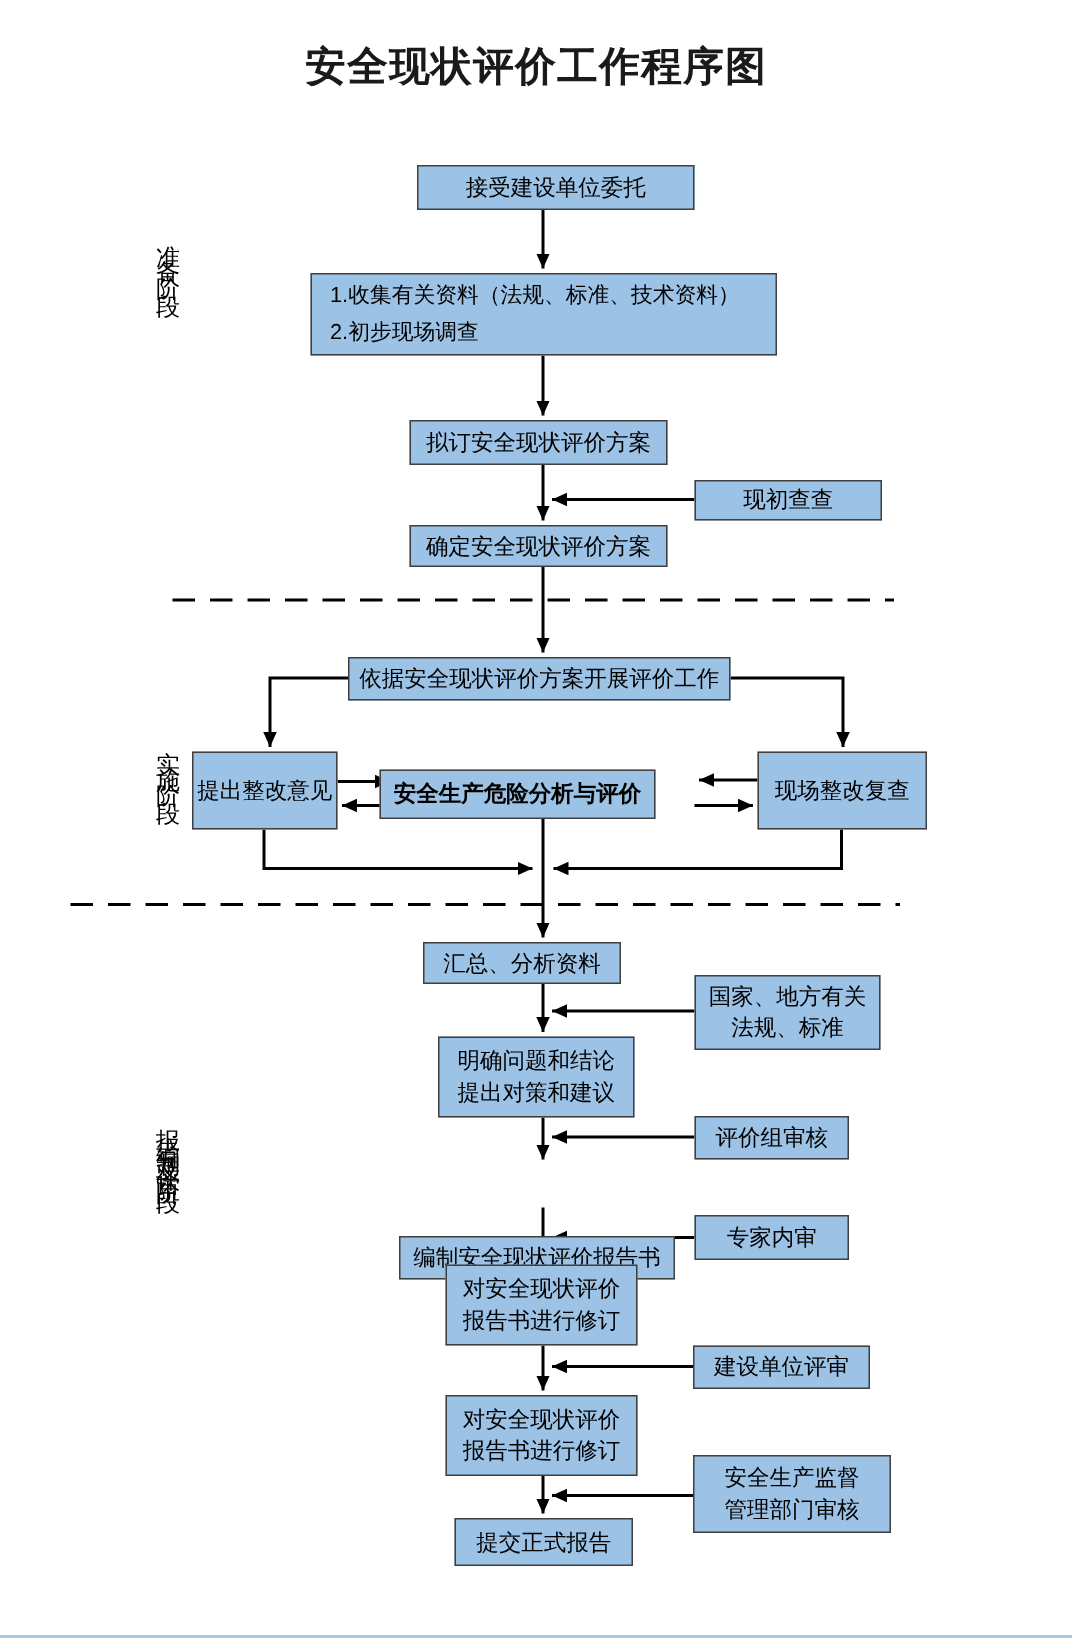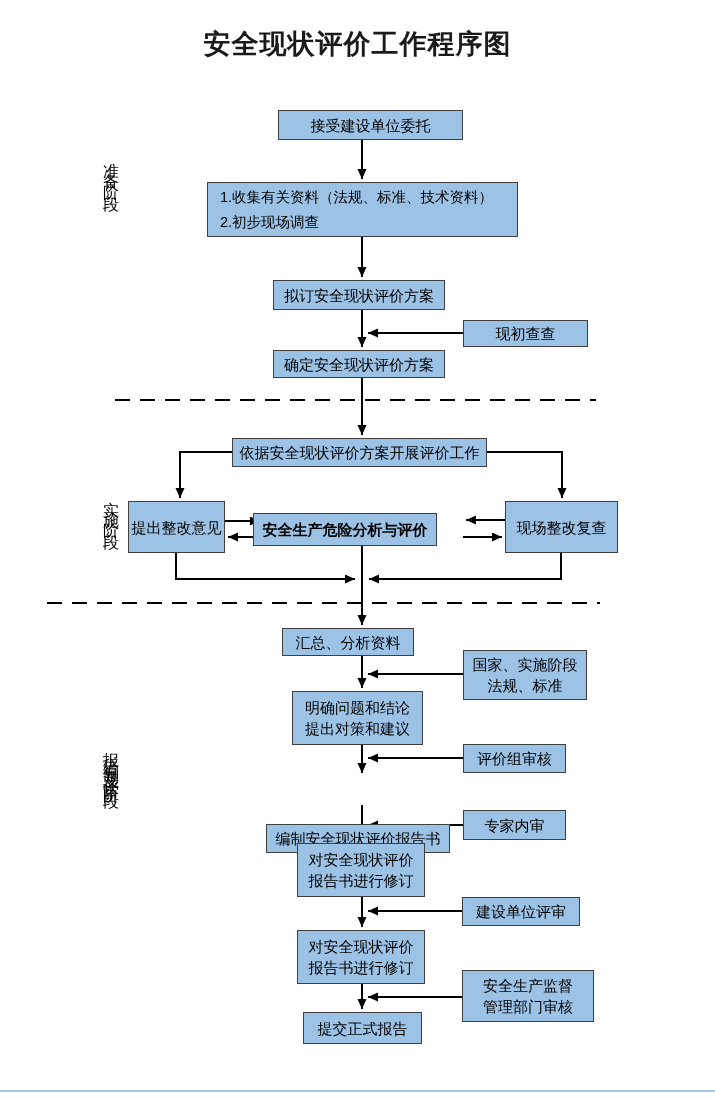--- a/index.html
+++ b/index.html
@@ -109,21 +109,21 @@
   <div class="box" style="left:292px;top:691px;width:131px;height:54px;">明确问题和结论
 提出对策和建议</div>
   <div class="box" style="left:266px;top:776px;width:184px;height:29px;margin-top:48px;">编制安全现状评价报告书</div>
   <div class="box" style="left:297px;top:843px;width:128px;height:54px;">对安全现状评价
 报告书进行修订</div>
   <div class="box" style="left:297px;top:930px;width:128px;height:54px;">对安全现状评价
 报告书进行修订</div>
   <div class="box" style="left:303px;top:1012px;width:119px;height:32px;">提交正式报告</div>
 
   <div class="box" style="left:463px;top:320px;width:125px;height:27px;">现初查查</div>
-  <div class="box" style="left:463px;top:650px;width:124px;height:50px;">国家、实施阶段
+  <div class="box" style="left:463px;top:650px;width:124px;height:50px;">国家、地方有关
 法规、标准</div>
   <div class="box" style="left:463px;top:744px;width:103px;height:29px;">评价组审核</div>
   <div class="box" style="left:463px;top:810px;width:103px;height:30px;">专家内审</div>
   <div class="box" style="left:462px;top:897px;width:118px;height:29px;">建设单位评审</div>
   <div class="box" style="left:462px;top:970px;width:132px;height:52px;">安全生产监督
 管理部门审核</div>
 
   <div id="bottom-rule"></div>
 </div>
 

